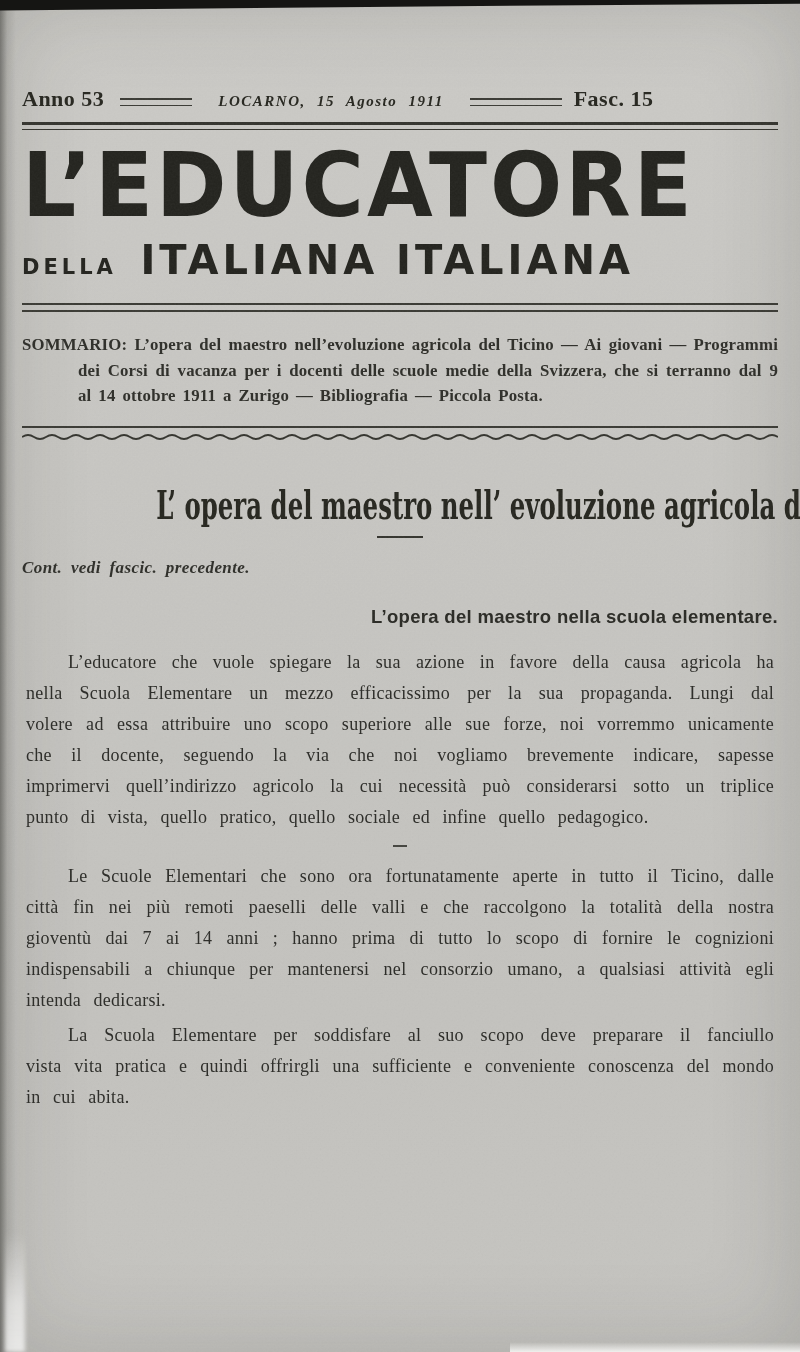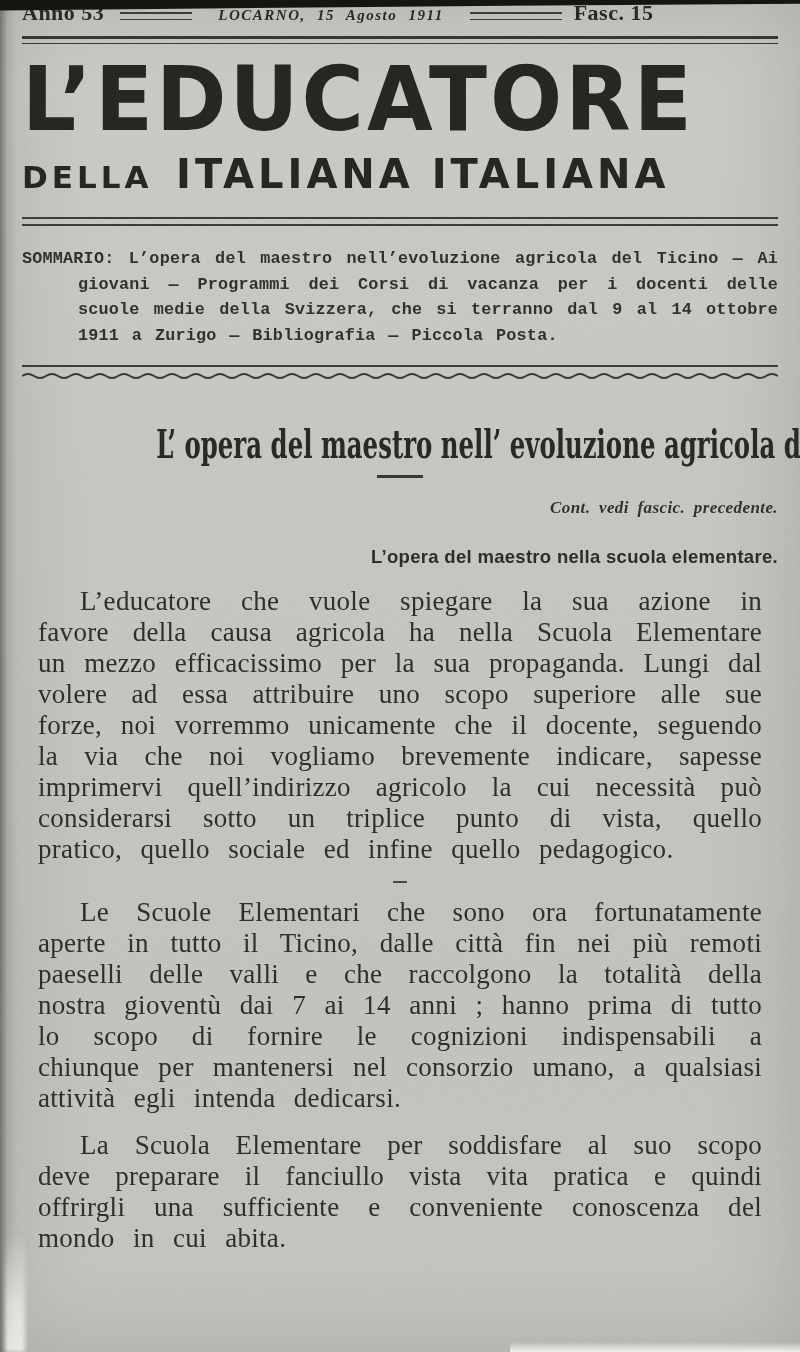--- a/index.html
+++ b/index.html
@@ -15,45 +15,45 @@
   }
   
   .edge-top{position:absolute;top:0;left:0;width:100%;height:11px;background:#15151            3;background:#151513;clip-path:polygon(0 0,100% 0,100% 35%,60% 55%,0 95%);z-index:5;}
   .edge-left{position:absolute;top:0;left:0;width:16px;height:100%;background:linear-gradient(90deg,rgba(52,52,48,0.5),rgba(52,52,48,0.12) 45%,rgba(52,52,48,0) 100%);z-index:4;}
   .streak-bottom-left{position:absolute;left:5px;bottom:0;width:20px;height:120px;background:linear-gradient(180deg,rgba(255,255,255,0) 0%,rgba(255,255,255,0.55) 60%,rgba(255,255,255,0.7) 100%);filter:blur(2px);z-index:4;}
   .band-bottom-right{position:absolute;right:0;bottom:0;width:290px;height:10px;background:linear-gradient(180deg,rgba(255,255,255,0),rgba(250,250,248,0.85));z-index:4;}
   .grain{position:absolute;inset:0;width:100%;height:100%;opacity:.38;pointer-events:none;z-index:3;}
   
   .col{position:relative;z-index:2;padding:0 22px;}
   
-  .date-row{display:flex;align-items:baseline;white-space:nowrap;text-align:center;}
+  .date-row{display:flex;align-items:baseline;margin-top:86px;white-space:nowrap;text-align:center;}
   .anno,.fasc{font-weight:700;font-size:22px;letter-spacing:.5px;color:#26261f;}
   .place-date{font-weight:700;font-style:italic;font-size:15px;letter-spacing:1.5px;color:#26261f;margin:0 14px;word-spacing:6px;}
   .eq{height:5px;border-top:2.5px solid #3a3a34;border-bottom:1.8px solid #3a3a34;align-self:center;margin:6px 12px 0 12px;}
   .eq1{width:72px;margin-left:16px;}
   .eq2{width:92px;}
   .rule-double-1{margin-top:10px;height:4px;border-top:3px solid #34342e;border-bottom:1.5px solid #34342e;}
   
   .jtitle{margin-top:12px;font-family:"DejaVu Sans",sans-serif;font-weight:700;font-size:85px;line-height:.98;letter-spacing:3px;color:#23231e;transform:scaleY(1.04);transform-origin:left top;white-space:nowrap;}
   .jsub{margin-top:12px;font-family:"DejaVu Sans",sans-serif;font-weight:700;color:#23231e;white-space:nowrap;letter-spacing:4px;}
-  .jsub .pre{font-size:31px;margin-top:44px;}
+  .jsub .pre{font-size:21px;margin-top:44px;}
   .jsub .main{font-size:40px;margin-left:14px;}
   .rule-double-2{margin-top:20px;height:5px;border-top:2px solid #3a3a34;border-bottom:2px solid #3a3a34;}
   
-  .sommario{margin-top:20px;font-size:16.8px;line-height:25.5px;font-weight:700;letter-spacing:.2px;word-spacing:2.5px;text-align:justify;padding-left:56px;text-indent:-56px;color:#2e2e29;font-family:Liberation Mono, monospace;}
+  .sommario{margin-top:20px;font-size:16.8px;line-height:25.5px;font-weight:700;letter-spacing:.2px;word-spacing:2.5px;text-align:justify;padding-left:56px;text-indent:-56px;color:#2e2e29;}
   .rule-wave{margin-top:6px;}
   .rule-wave .straight{border-top:2px solid #3a3a34;height:4px;}
   .rule-wave svg{display:block;}
   
   .atitle-wrap{margin-top:40px;text-align:center;height:46px;}
   .atitle{display:inline-block;font-family:"DejaVu Serif",serif;font-weight:700;font-size:33px;white-space:nowrap;color:#26261f;transform:scale(.74,1.18);transform-origin:center top;}
   .atitle-rule{width:46px;height:2.5px;background:#34342e;margin:8px auto 0 auto;}
-  .cont-note{margin-top:20px;text-align:right;font-style:italic;font-weight:700;font-size:17px;letter-spacing:.4px;word-spacing:4px;color:#2e2e29;}
+  .cont-note{margin-top:20px;text-align:left;font-style:italic;font-weight:700;font-size:17px;letter-spacing:.4px;word-spacing:4px;color:#2e2e29;}
   .subheading{margin-top:28px;text-align:right;font-family:"Liberation Sans",sans-serif;font-weight:700;font-size:18.5px;letter-spacing:.3px;color:#2a2a25;}
-  .para{margin:16px;font-size:27px;line-height:31px;text-align:justify;text-indent:42px;letter-spacing:.3px;word-spacing:.42em;color:#2b2b27;}
+  .para{margin:4px;font-size:18px;line-height:31px;text-align:justify;text-indent:42px;letter-spacing:.3px;word-spacing:.42em;color:#2b2b27;}
   .para.first{margin-top:16px;}
   .sec-heading{margin-top:26px;font-weight:700;font-size:20.5px;letter-spacing:.6px;word-spacing:3px;text-indent:42px;color:#26261f;}
   .sec-dash{width:14px;height:2px;background:#44443e;margin:12px auto 0 auto;}
   .para.after-dash{margin-top:14px;}
 </style>
 </head>
 <body>
 
 <div class="scan">
 

